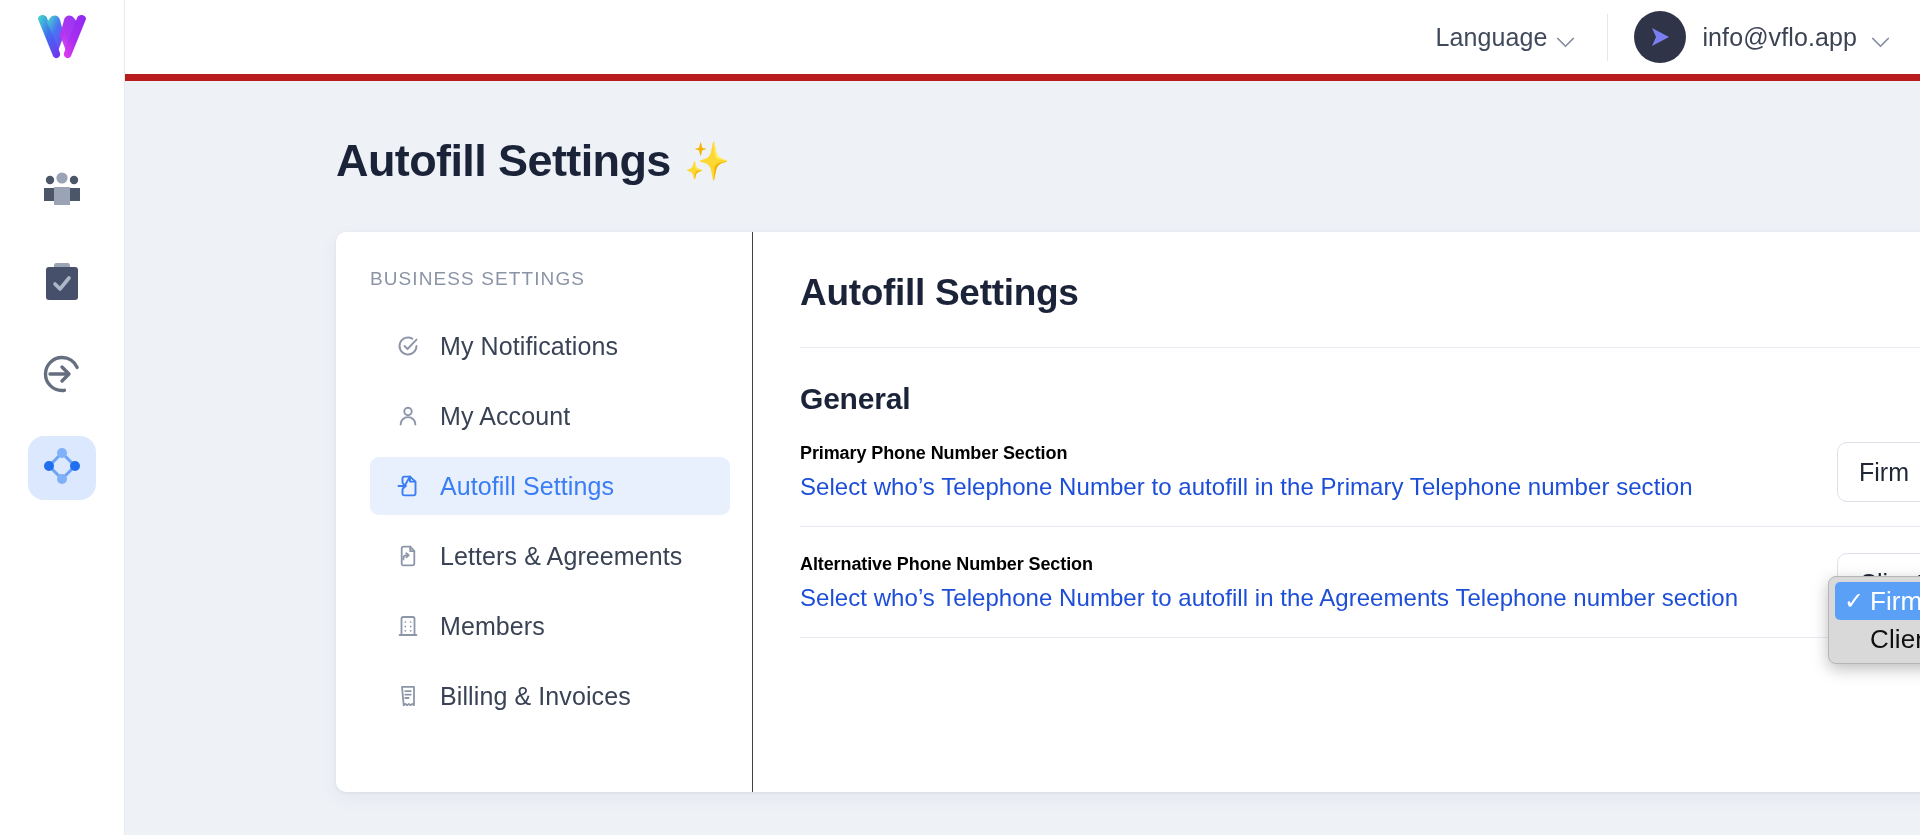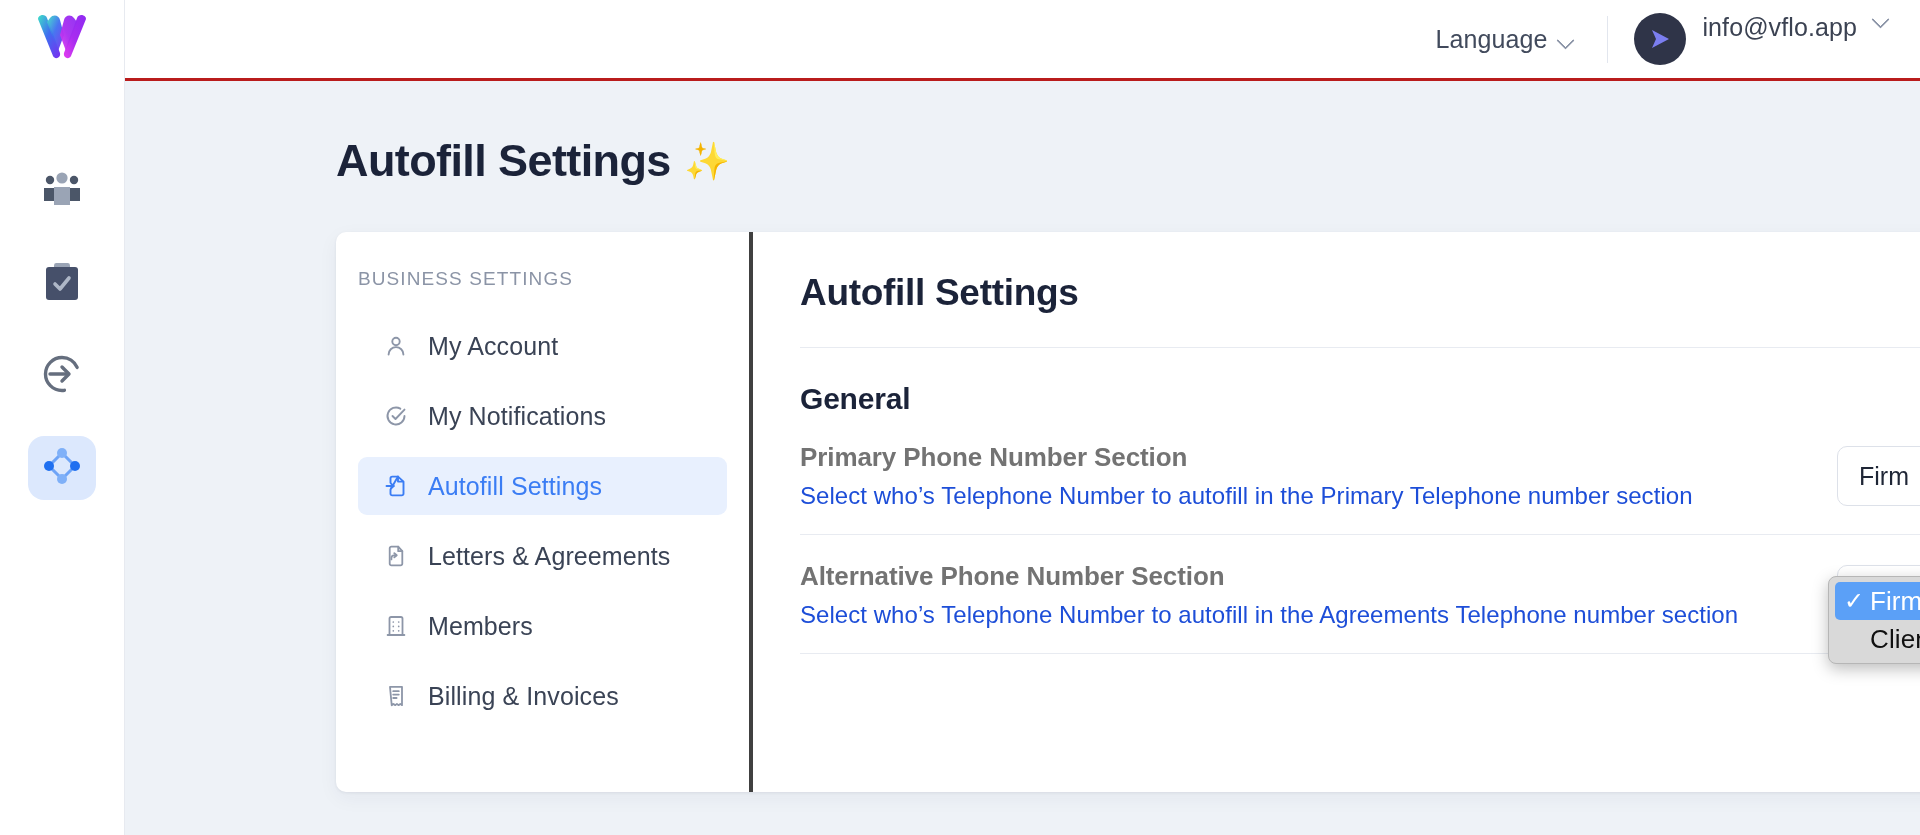--- a/index.html
+++ b/index.html
@@ -64,21 +64,21 @@
     display: flex;
     flex-direction: column;
     min-width: 0;
   }
 
   
   .topbar {
     height: 81px;
     flex: 0 0 81px;
     background: #ffffff;
-    border-bottom: 3px solid #b91c1c;
+    border-bottom: 7px solid #b91c1c;
     display: flex;
     align-items: center;
     justify-content: flex-end;
     padding-right: 30px;
   }
   .lang {
     display: flex;
     align-items: center;
     gap: 11px;
     cursor: pointer;
@@ -106,21 +106,21 @@
     border-radius: 1px;
   }
   .vdiv {
     width: 1px;
     height: 47px;
     background: #e2e6ee;
     margin: 0 26px 0 28px;
   }
   .acct {
     display: flex;
-    align-items: flex-start;
+    align-items: center;
     gap: 16px;
     cursor: pointer;
   }
   .avatar {
     width: 52px; height: 52px;
     border-radius: 50%;
     background: #2f3448;
     display: flex;
     align-items: center;
     justify-content: center;
@@ -160,22 +160,22 @@
     box-shadow: 0 1px 3px rgba(30,40,70,.07), 0 6px 20px rgba(30,40,70,.05);
     display: flex;
     overflow: visible;
     position: relative;
   }
 
   
   .snav {
     width: 417px;
     flex: 0 0 417px;
-    border-right: 4px solid #404040;
-    padding: 36px 0 0 0;
+    border-right: 1px solid #404040;
+    padding: 36px 0 0 12px;
   }
   .snav-title {
     font-size: 19px;
     letter-spacing: 1.1px;
     color: #8b94a6;
     padding-left: 22px;
     margin-bottom: 27px;
   }
   .snav-list { display: flex; flex-direction: column; }
   .snav-item {
@@ -228,23 +228,23 @@
   .row {
     display: flex;
     align-items: center;
     justify-content: space-between;
     padding: 26px 0 24px 0;
     border-bottom: 1px solid #e8ebf1;
     gap: 20px;
   }
   .row-txt { min-width: 0; }
   .row-title {
-    font-size: 26px;
+    font-size: 18px;
     font-weight: bold;
-    color: #737373;
+    color: #000000;
     letter-spacing: -.1px;
   }
   .row-desc {
     font-size: 24px;
     color: #1d4ed8;
     margin-top: 9px;
     letter-spacing: .05px;
     white-space: nowrap;
   }
   .sel {
@@ -413,35 +413,35 @@
 
       <div class="card">
 
         <div class="snav">
           <div class="snav-title">BUSINESS SETTINGS</div>
           <div class="snav-list">
 
             <div class="snav-item">
               <span class="ico">
                 <svg width="24" height="24" viewBox="0 0 24 24" fill="none" stroke="#8d96a8" stroke-width="1.9" stroke-linecap="round" stroke-linejoin="round">
+                  <path d="M20.5 12a8.5 8.5 0 1 1-4.2-7.35"></path>
+                  <path d="M8.5 12l3 3 9-9.4"></path>
+                </svg>
+              </span>
+              <span class="lbl">My Notifications</span>
+            </div>
+
+            <div class="snav-item">
+              <span class="ico">
+                <svg width="24" height="24" viewBox="0 0 24 24" fill="none" stroke="#8d96a8" stroke-width="1.9" stroke-linecap="round" stroke-linejoin="round">
                   <circle cx="12" cy="7.5" r="3.7"></circle>
                   <path d="M4.6 20.5 a7.4 7.4 0 0 1 14.8 0"></path>
                 </svg>
               </span>
               <span class="lbl">My Account</span>
-            </div>
-
-            <div class="snav-item">
-              <span class="ico">
-                <svg width="24" height="24" viewBox="0 0 24 24" fill="none" stroke="#8d96a8" stroke-width="1.9" stroke-linecap="round" stroke-linejoin="round">
-                  <path d="M20.5 12a8.5 8.5 0 1 1-4.2-7.35"></path>
-                  <path d="M8.5 12l3 3 9-9.4"></path>
-                </svg>
-              </span>
-              <span class="lbl">My Notifications</span>
             </div>
 
             <div class="snav-item active">
               <span class="ico">
                 <svg width="24" height="24" viewBox="0 0 24 24" fill="none" stroke="#3b7df4" stroke-width="1.9" stroke-linecap="round" stroke-linejoin="round">
                   <path d="M14 2.6H8.2A1.7 1.7 0 0 0 6.5 4.3v4.4"></path>
                   <path d="M6.5 15.4v4.3a1.7 1.7 0 0 0 1.7 1.7h9.6a1.7 1.7 0 0 0 1.7-1.7V7.6L14 2.6z"></path>
                   <path d="M14 2.6v5h5"></path>
                   <path d="M2.5 12h7"></path>
                   <path d="M7 9.6 9.8 12 7 14.4"></path>

